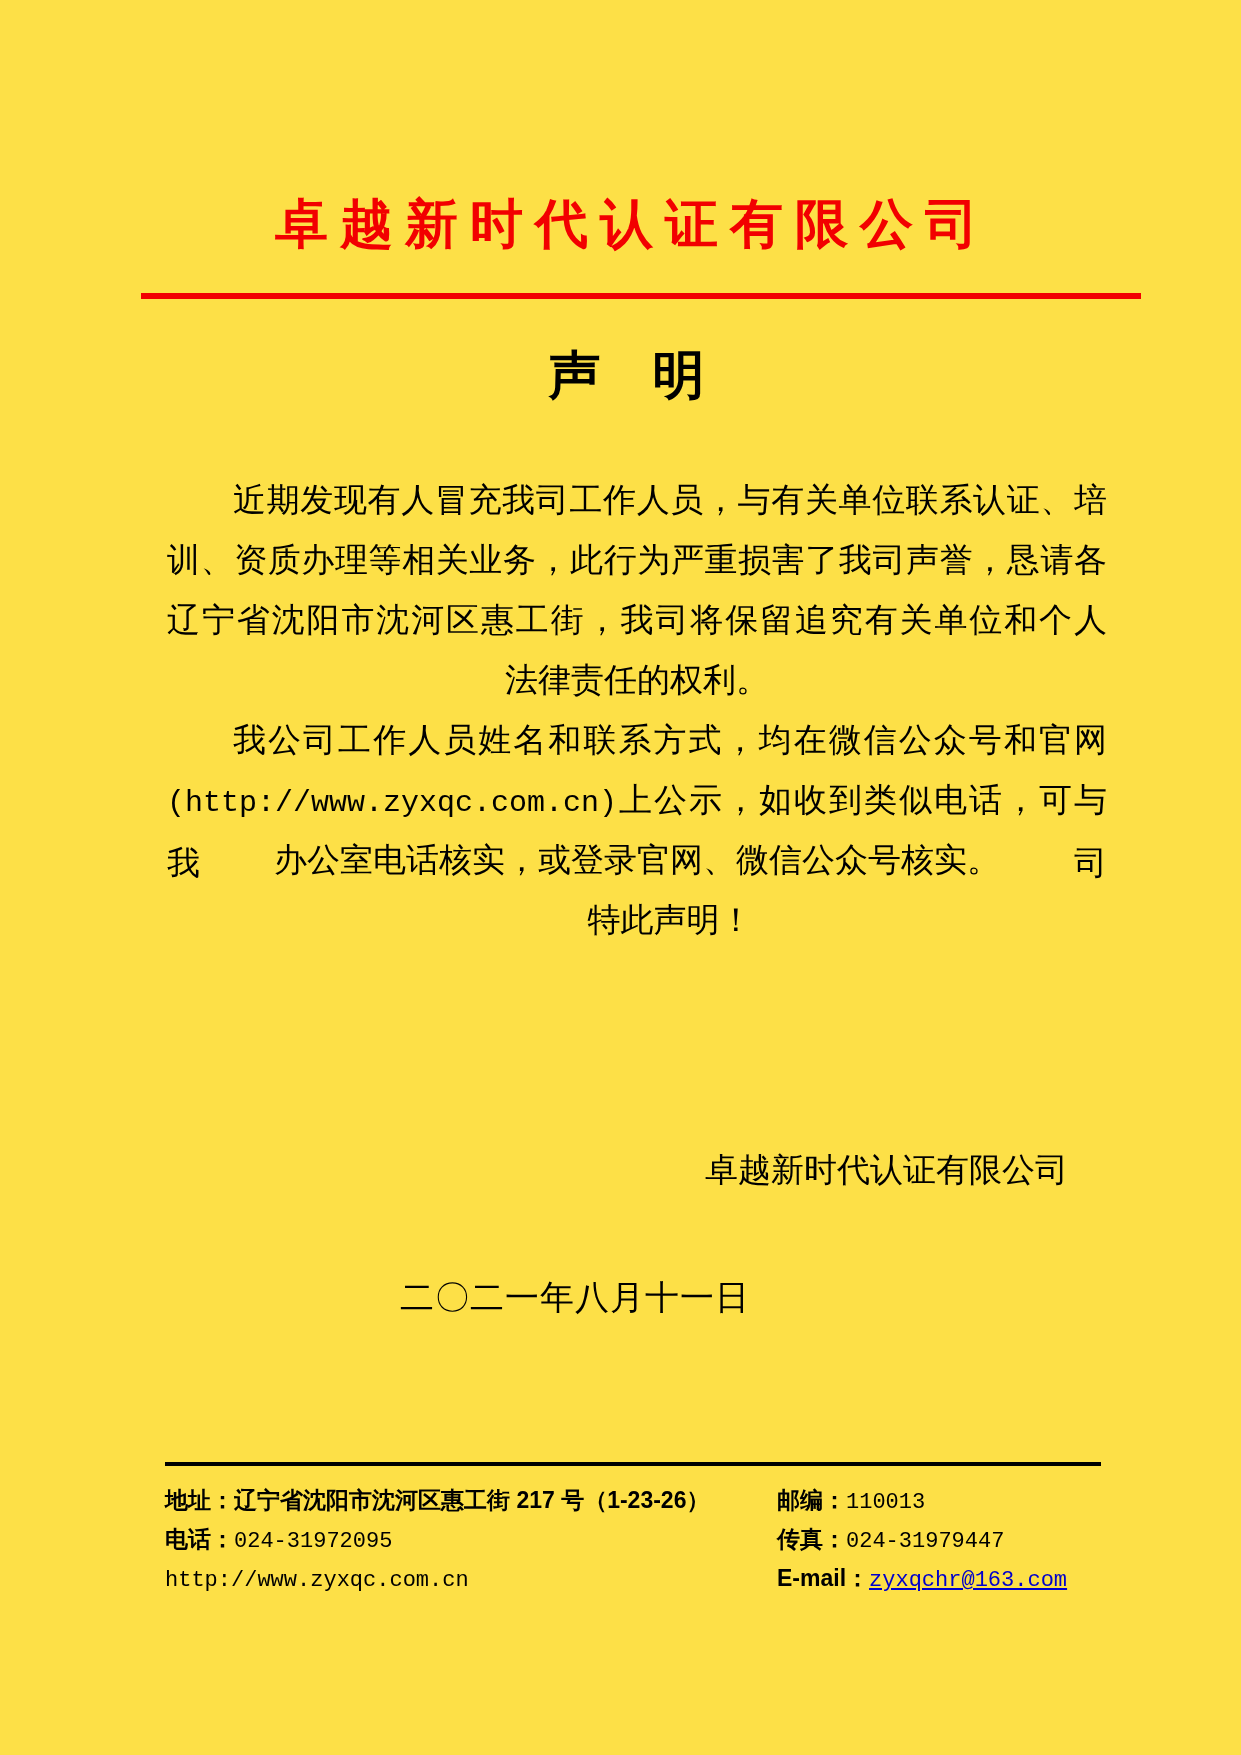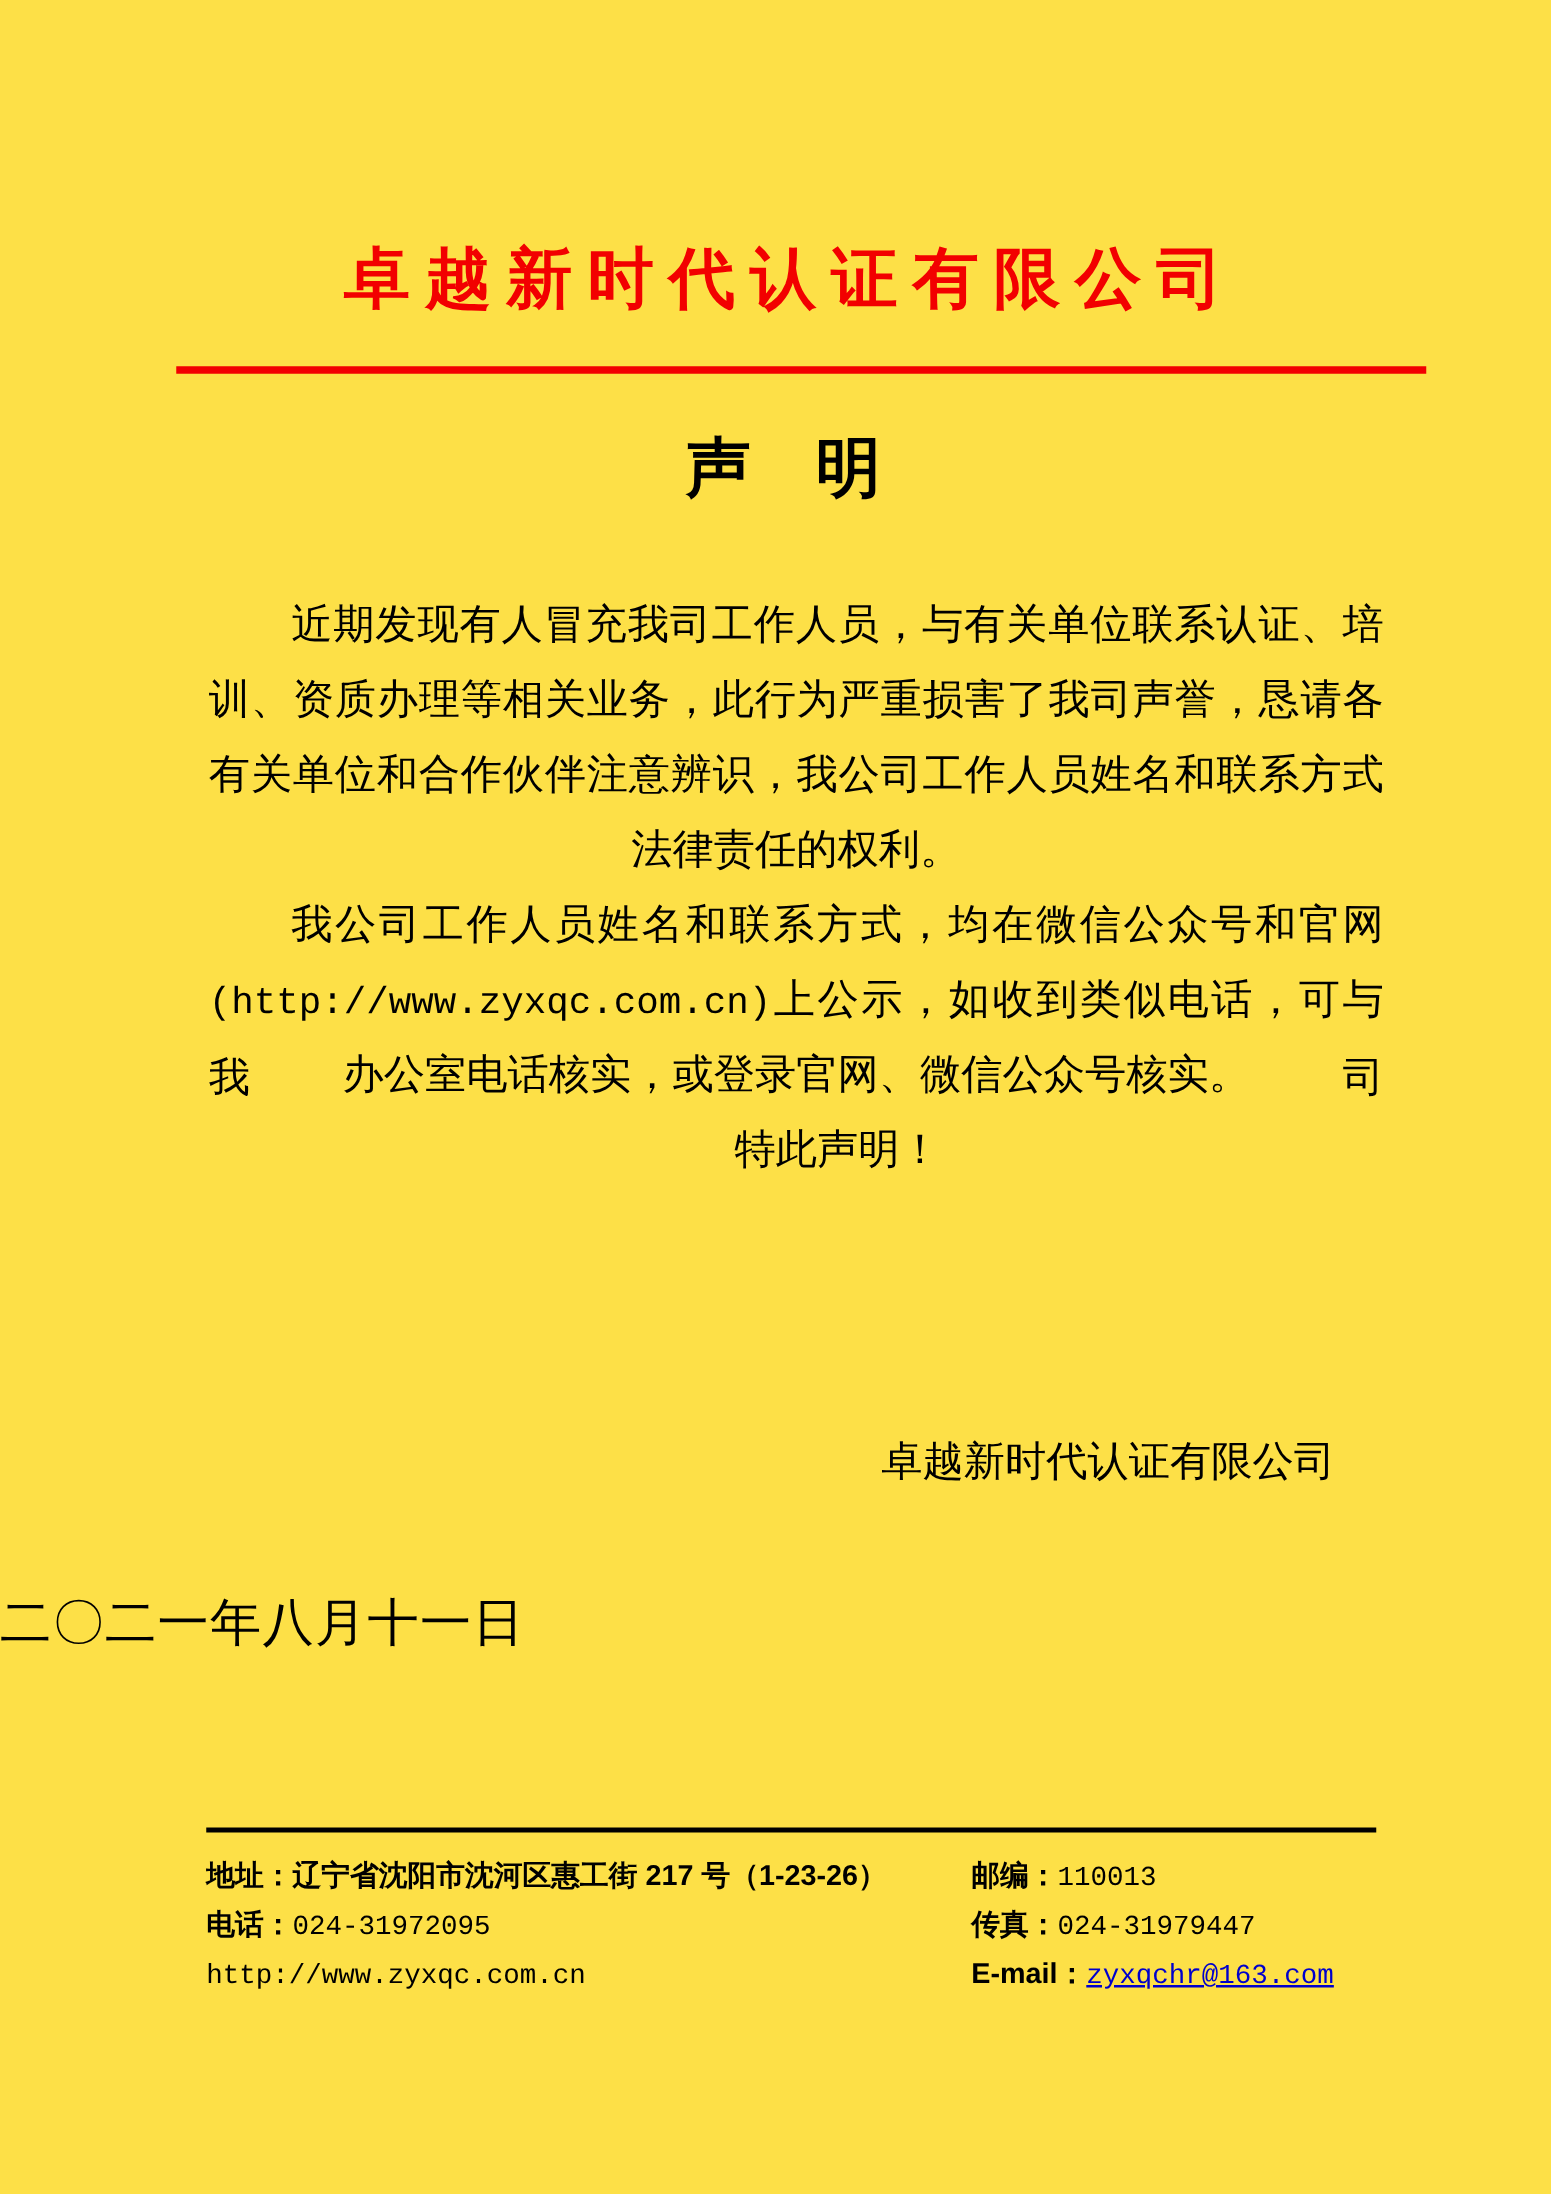--- a/index.html
+++ b/index.html
@@ -61,22 +61,22 @@
   .signature{
     position:absolute;top:1148px;left:0;width:100%;
     box-sizing:border-box;padding-right:173px;
     text-align:right;
     font-size:33px;line-height:44px;
     white-space:nowrap;
   }
   .doc-date{
     position:absolute;top:1276px;left:0;width:100%;
     box-sizing:border-box;padding-right:91px;
-    text-align:left;
-    font-size:41px;line-height:44px;
+    text-align:center;
+    font-size:34px;line-height:44px;
     letter-spacing:1px;
     white-space:nowrap;
   }
   
   .black-rule{
     position:absolute;top:1462px;left:165px;
     width:936px;height:4px;background:#000;
   }
   .footer{
     position:absolute;top:1482px;left:165px;width:940px;
@@ -107,21 +107,21 @@
 
   <div class="company-title">卓越新时代认证有限公司</div>
 
   <div class="red-rule"></div>
 
   <div class="statement-heading">声　明</div>
 
   <div class="body-block">
     <div class="line j indent">近期发现有人冒充我司工作人员，与有关单位联系认证、培</div>
     <div class="line j">训、资质办理等相关业务，此行为严重损害了我司声誉，恳请各</div>
-    <div class="line j">有关单位和合作伙伴注意辨识，我公司工作人员姓名和联系方式</div>
+    <div class="line j">辽宁省沈阳市沈河区惠工街，我司将保留追究有关单位和个人</div>
     <div class="line">法律责任的权利。</div>
     <div class="line j indent">我公司工作人员姓名和联系方式，均在微信公众号和官网</div>
     <div class="line j"><span class="url-seg">(http://www.zyxqc.com.cn)</span><span>上公示，如收到类似电话，可与我司</span></div>
     <div class="line">办公室电话核实，或登录官网、微信公众号核实。</div>
     <div class="line indent">特此声明！</div>
   </div>
 
   <div class="signature">卓越新时代认证有限公司</div>
 
   <div class="doc-date">二〇二一年八月十一日</div>

